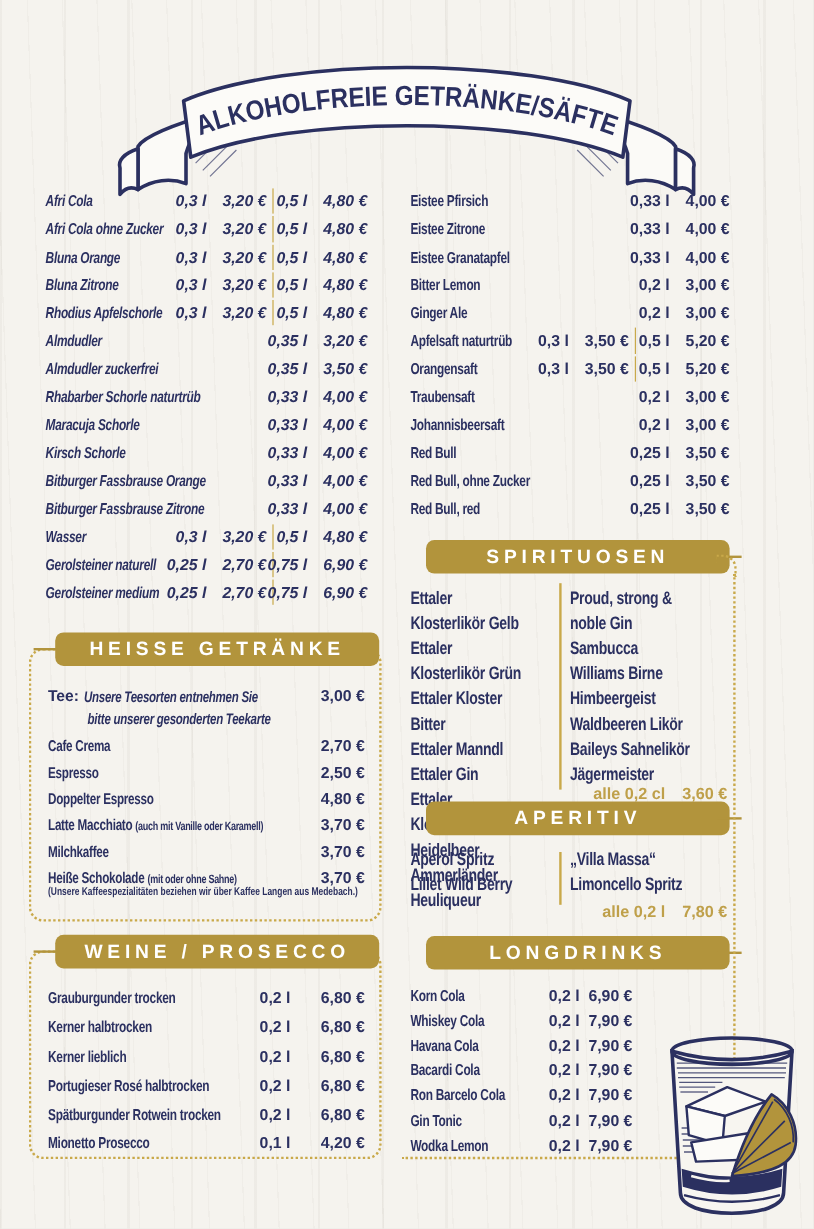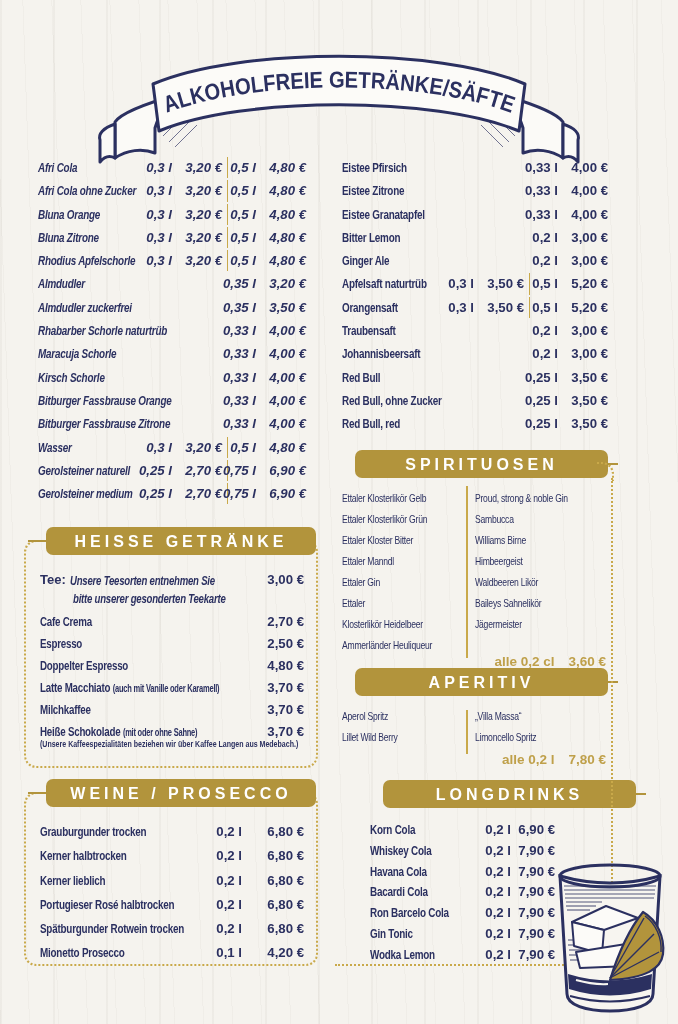--- a/index.html
+++ b/index.html
@@ -60,23 +60,23 @@
   .wpr { position:absolute; right:0; top:4px; width:52px; text-align:right; font-size:13.2px; font-weight:bold; }
 
   
   .rsec { position:absolute; left:342px; width:266px; }
   .rsec .pillwrap { top:0; }
   .rsec .pill { width:253px; margin-left:3px; }
   .rsec .pillwrap::after { content:''; position:absolute; right:-10px; top:13px; width:20px;
                            border-top:2px solid #b2943c; }
   #spirits   { top:450px; height:216px; }
   #aperitiv  { top:668px; height:112px; }
-  #longdrinks{ top:780px; height:186px;margin-left:28px; }
-
-  .sp-col { position:absolute; top:38px; font-size:11px; font-weight:normal; line-height:21px; }
+  #longdrinks{ top:780px; height:186px; }
+
+  .sp-col { position:absolute; top:38px; font-size:15px; font-weight:bold; line-height:21px; }
   .sp-col.a { left:0; width:124px; }
   .sp-col.b { left:133px; width:133px; }
   .sp-item { white-space:pre-line; transform:scaleX(0.78); transform-origin:left center; letter-spacing:-0.3px; }
   .sp-vdiv { position:absolute; left:124px; top:36px; height:172px; border-left:2px solid #c9a94a; }
   #aperitiv .sp-vdiv { top:42px; height:44px; }
   .alle { position:absolute; right:2px; font-size:13.5px; font-weight:bold; color:#bfa04a; white-space:nowrap; }
   #spirits .alle { top:204px; }
   #aperitiv .alle { top:84px; }
   .alle .lbl { margin-right:14px; }
 

